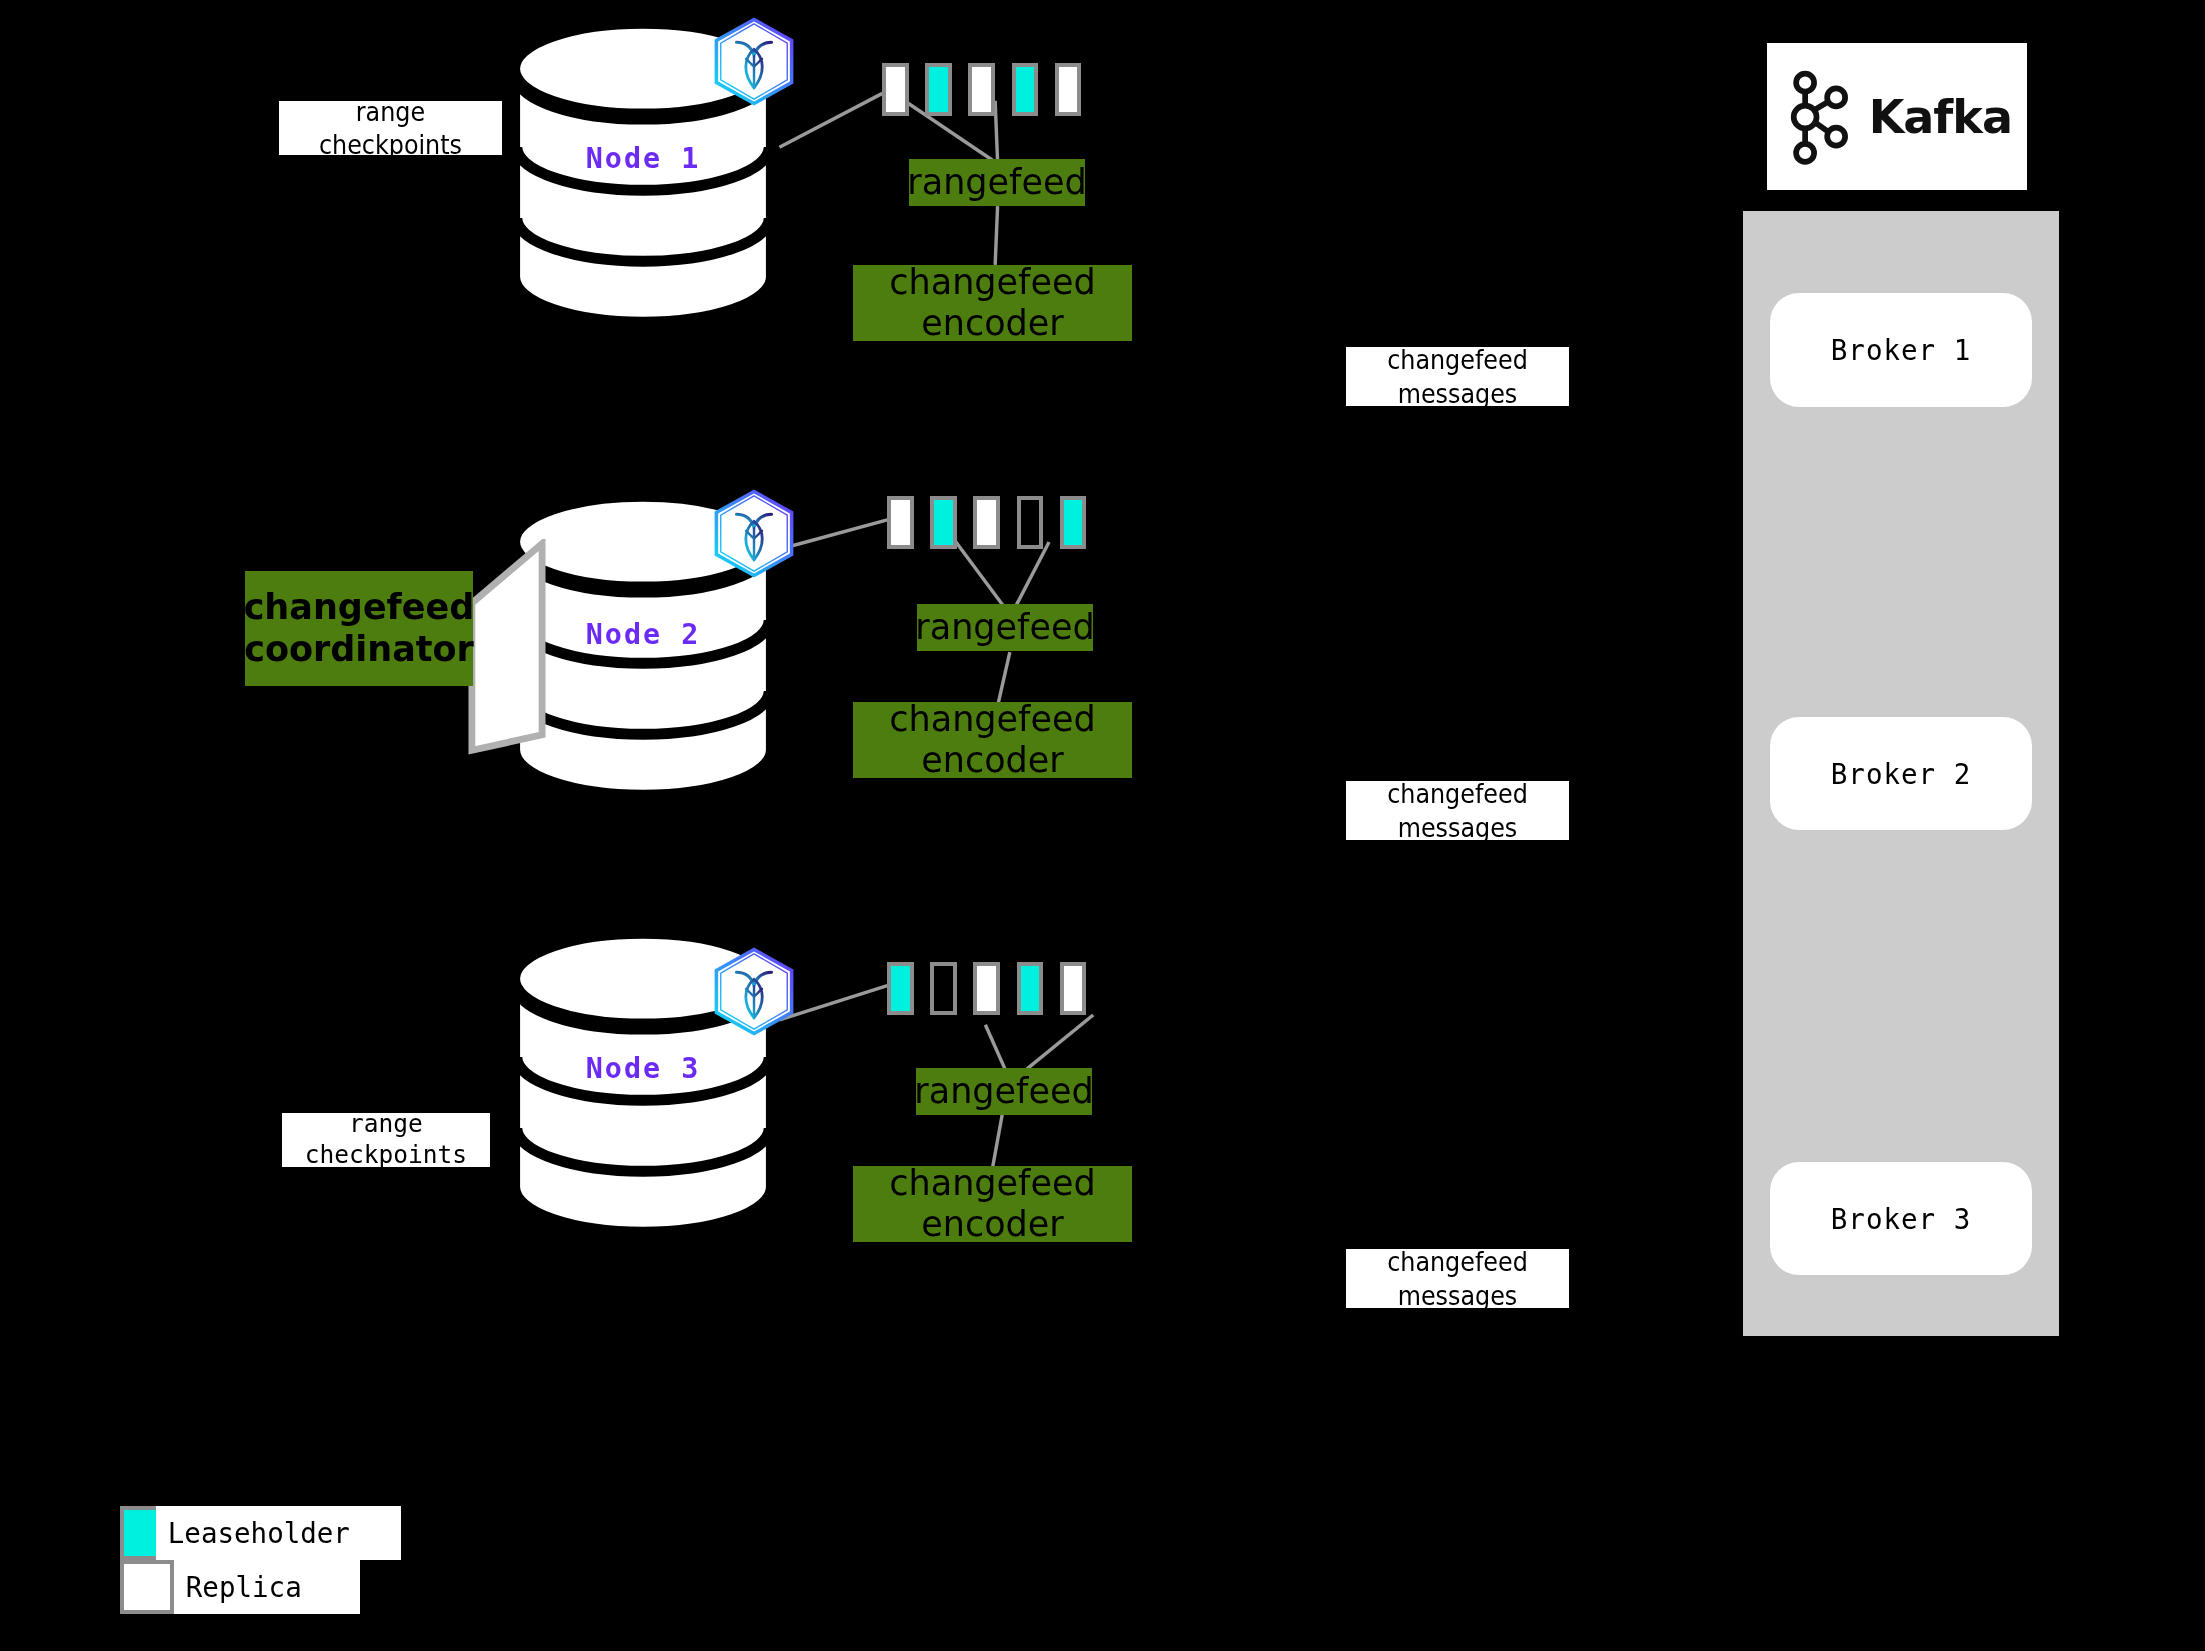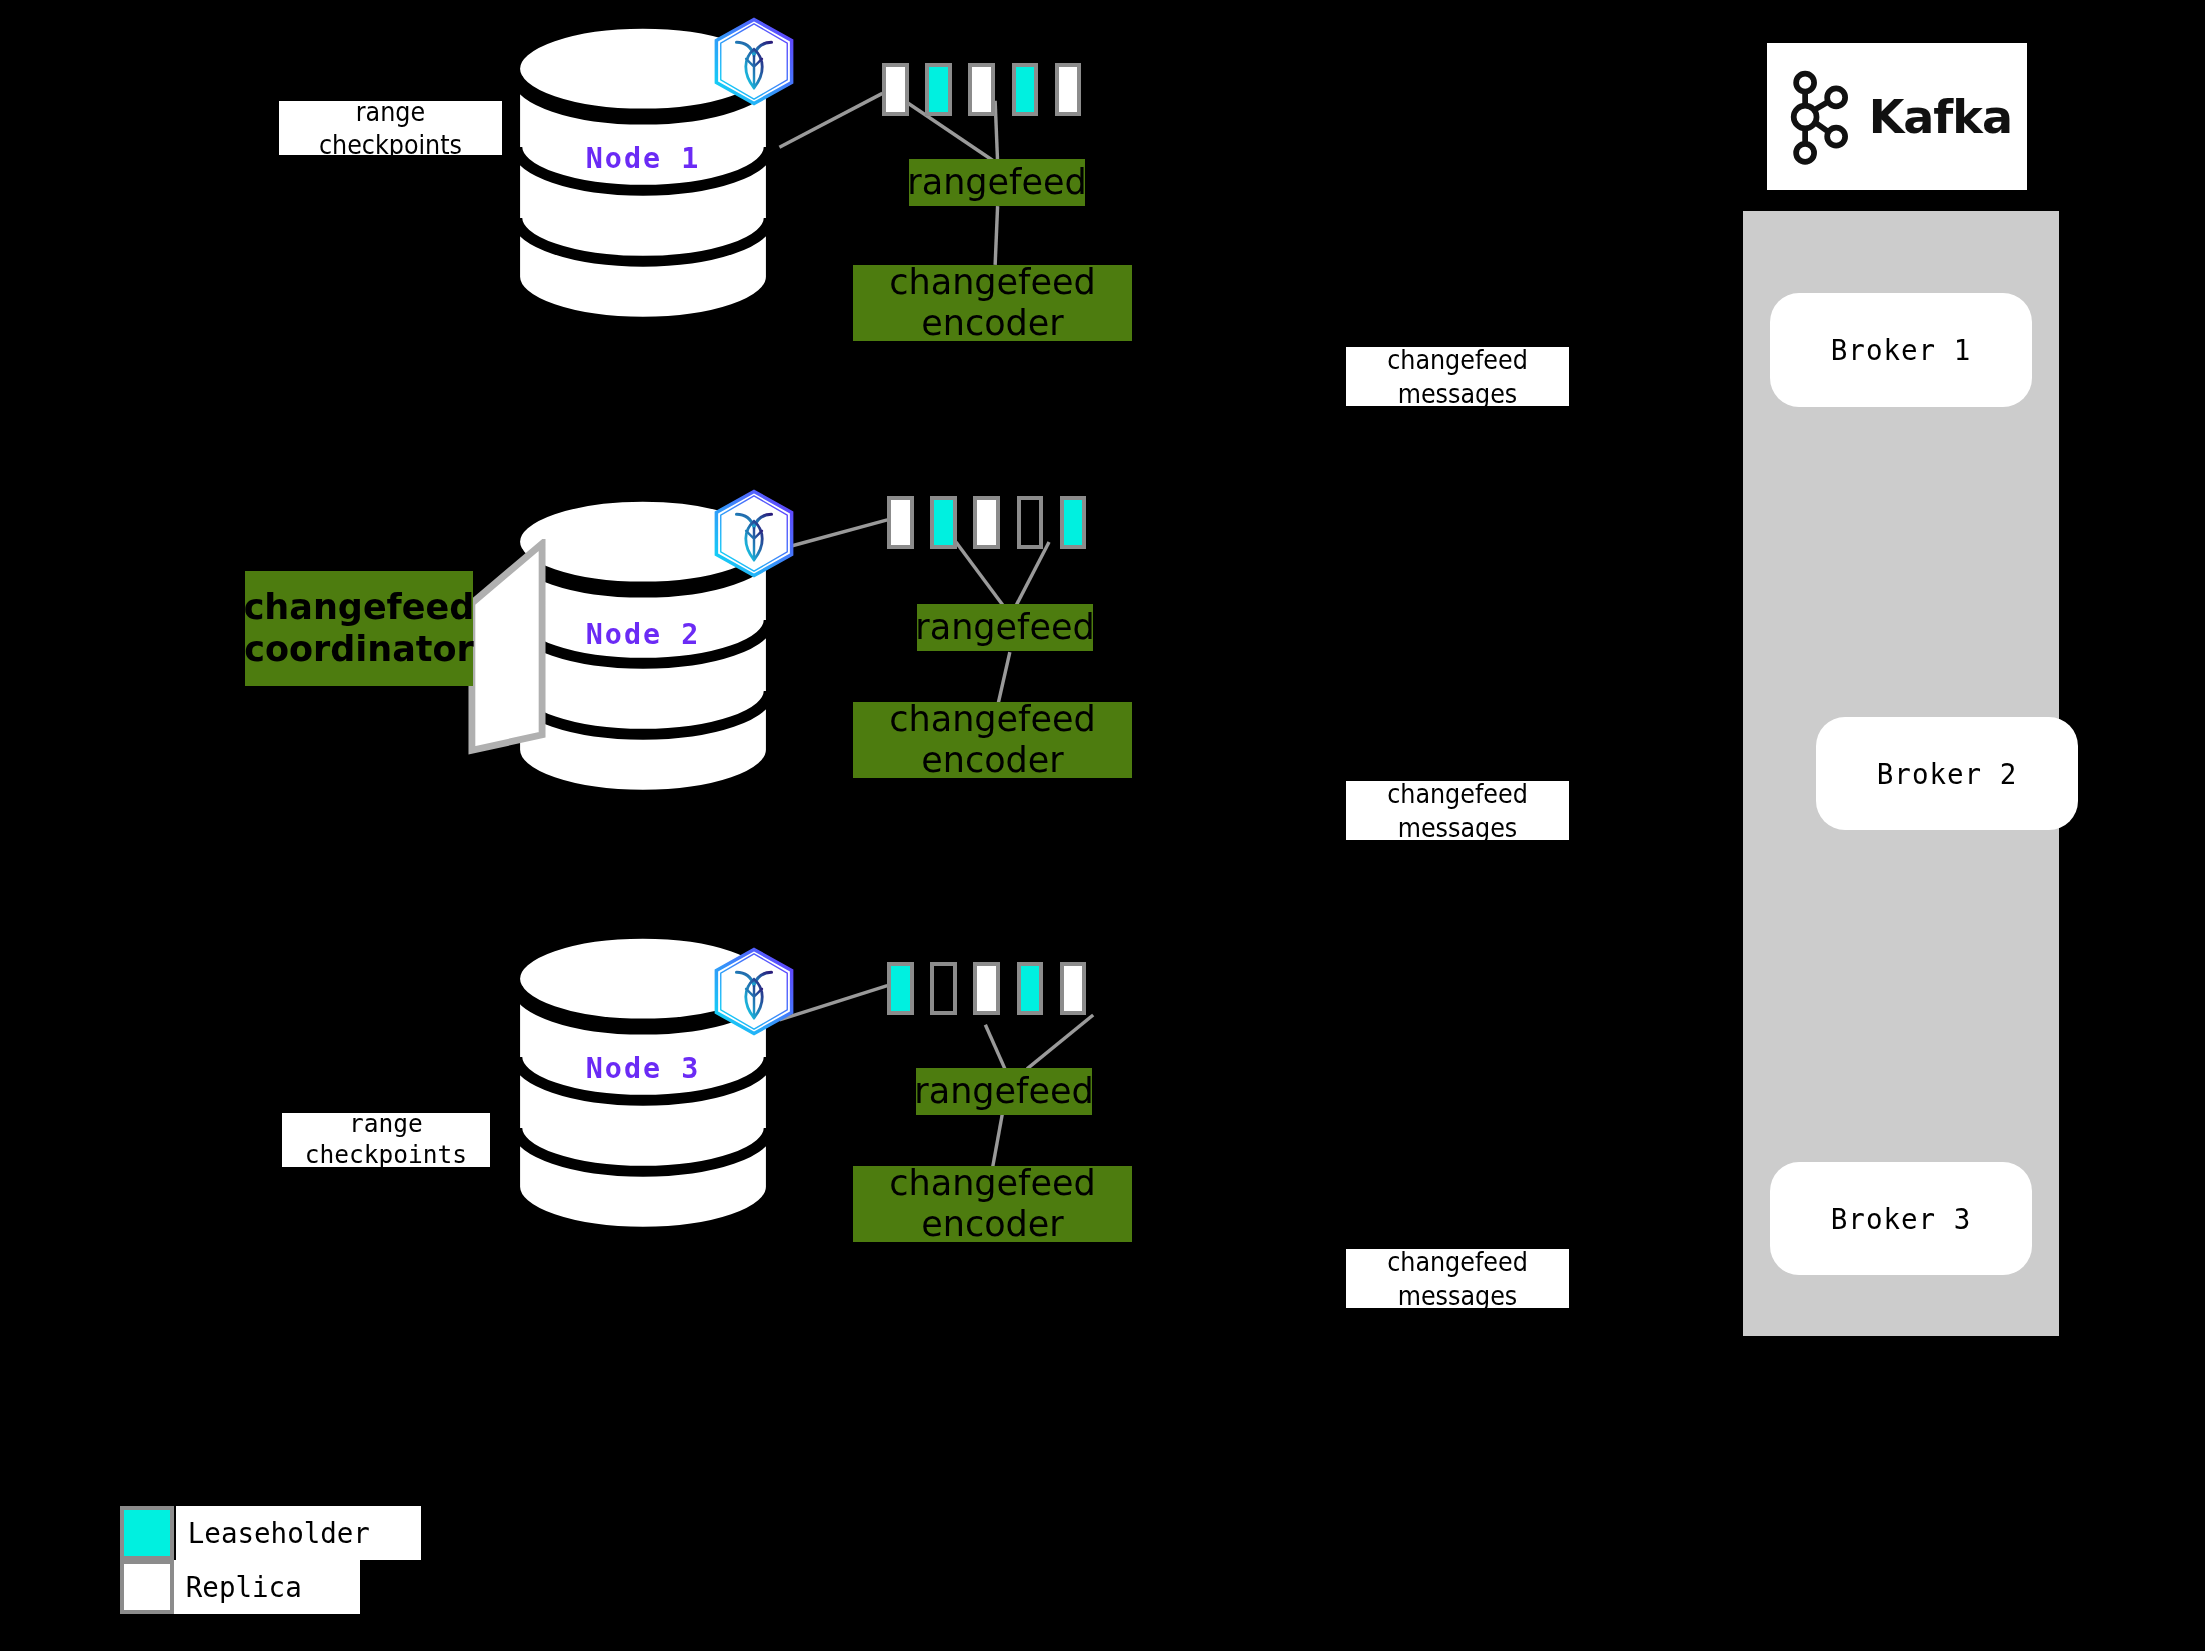--- a/index.html
+++ b/index.html
@@ -251,23 +251,23 @@
         <circle cx="28" cy="104" r="11"></circle>
         <circle cx="66" cy="36" r="11"></circle>
         <circle cx="66" cy="84" r="11"></circle>
       </g>
     </svg>
     <div class="kafka-word">Kafka</div>
   </div>
 
   <div class="kafka-panel" style="left:1743px;top:211px;width:316px;height:1125px;"></div>
   <div class="broker" style="left:1770px;top:293px;width:262px;height:114px;">Broker 1</div>
-  <div class="broker" style="left:1770px;top:717px;width:262px;height:113px;margin-left:46px;">Broker 2</div>
+  <div class="broker" style="left:1770px;top:717px;width:262px;height:113px;">Broker 2</div>
   <div class="broker" style="left:1770px;top:1162px;width:262px;height:113px;">Broker 3</div>
 
 
   <div class="legend-sw lease" style="left:120px;top:1506px;"></div>
-  <div class="legend-lbl" style="left:176px;top:1506px;width:233px;height:54px;">Leaseholder</div>
+  <div class="legend-lbl" style="left:156px;top:1506px;width:233px;height:54px;">Leaseholder</div>
   <div class="legend-sw replica" style="left:120px;top:1560px;"></div>
   <div class="legend-lbl" style="left:174px;top:1560px;width:174px;height:54px;">Replica</div>
 
 </div>
 
 
 </body></html>

